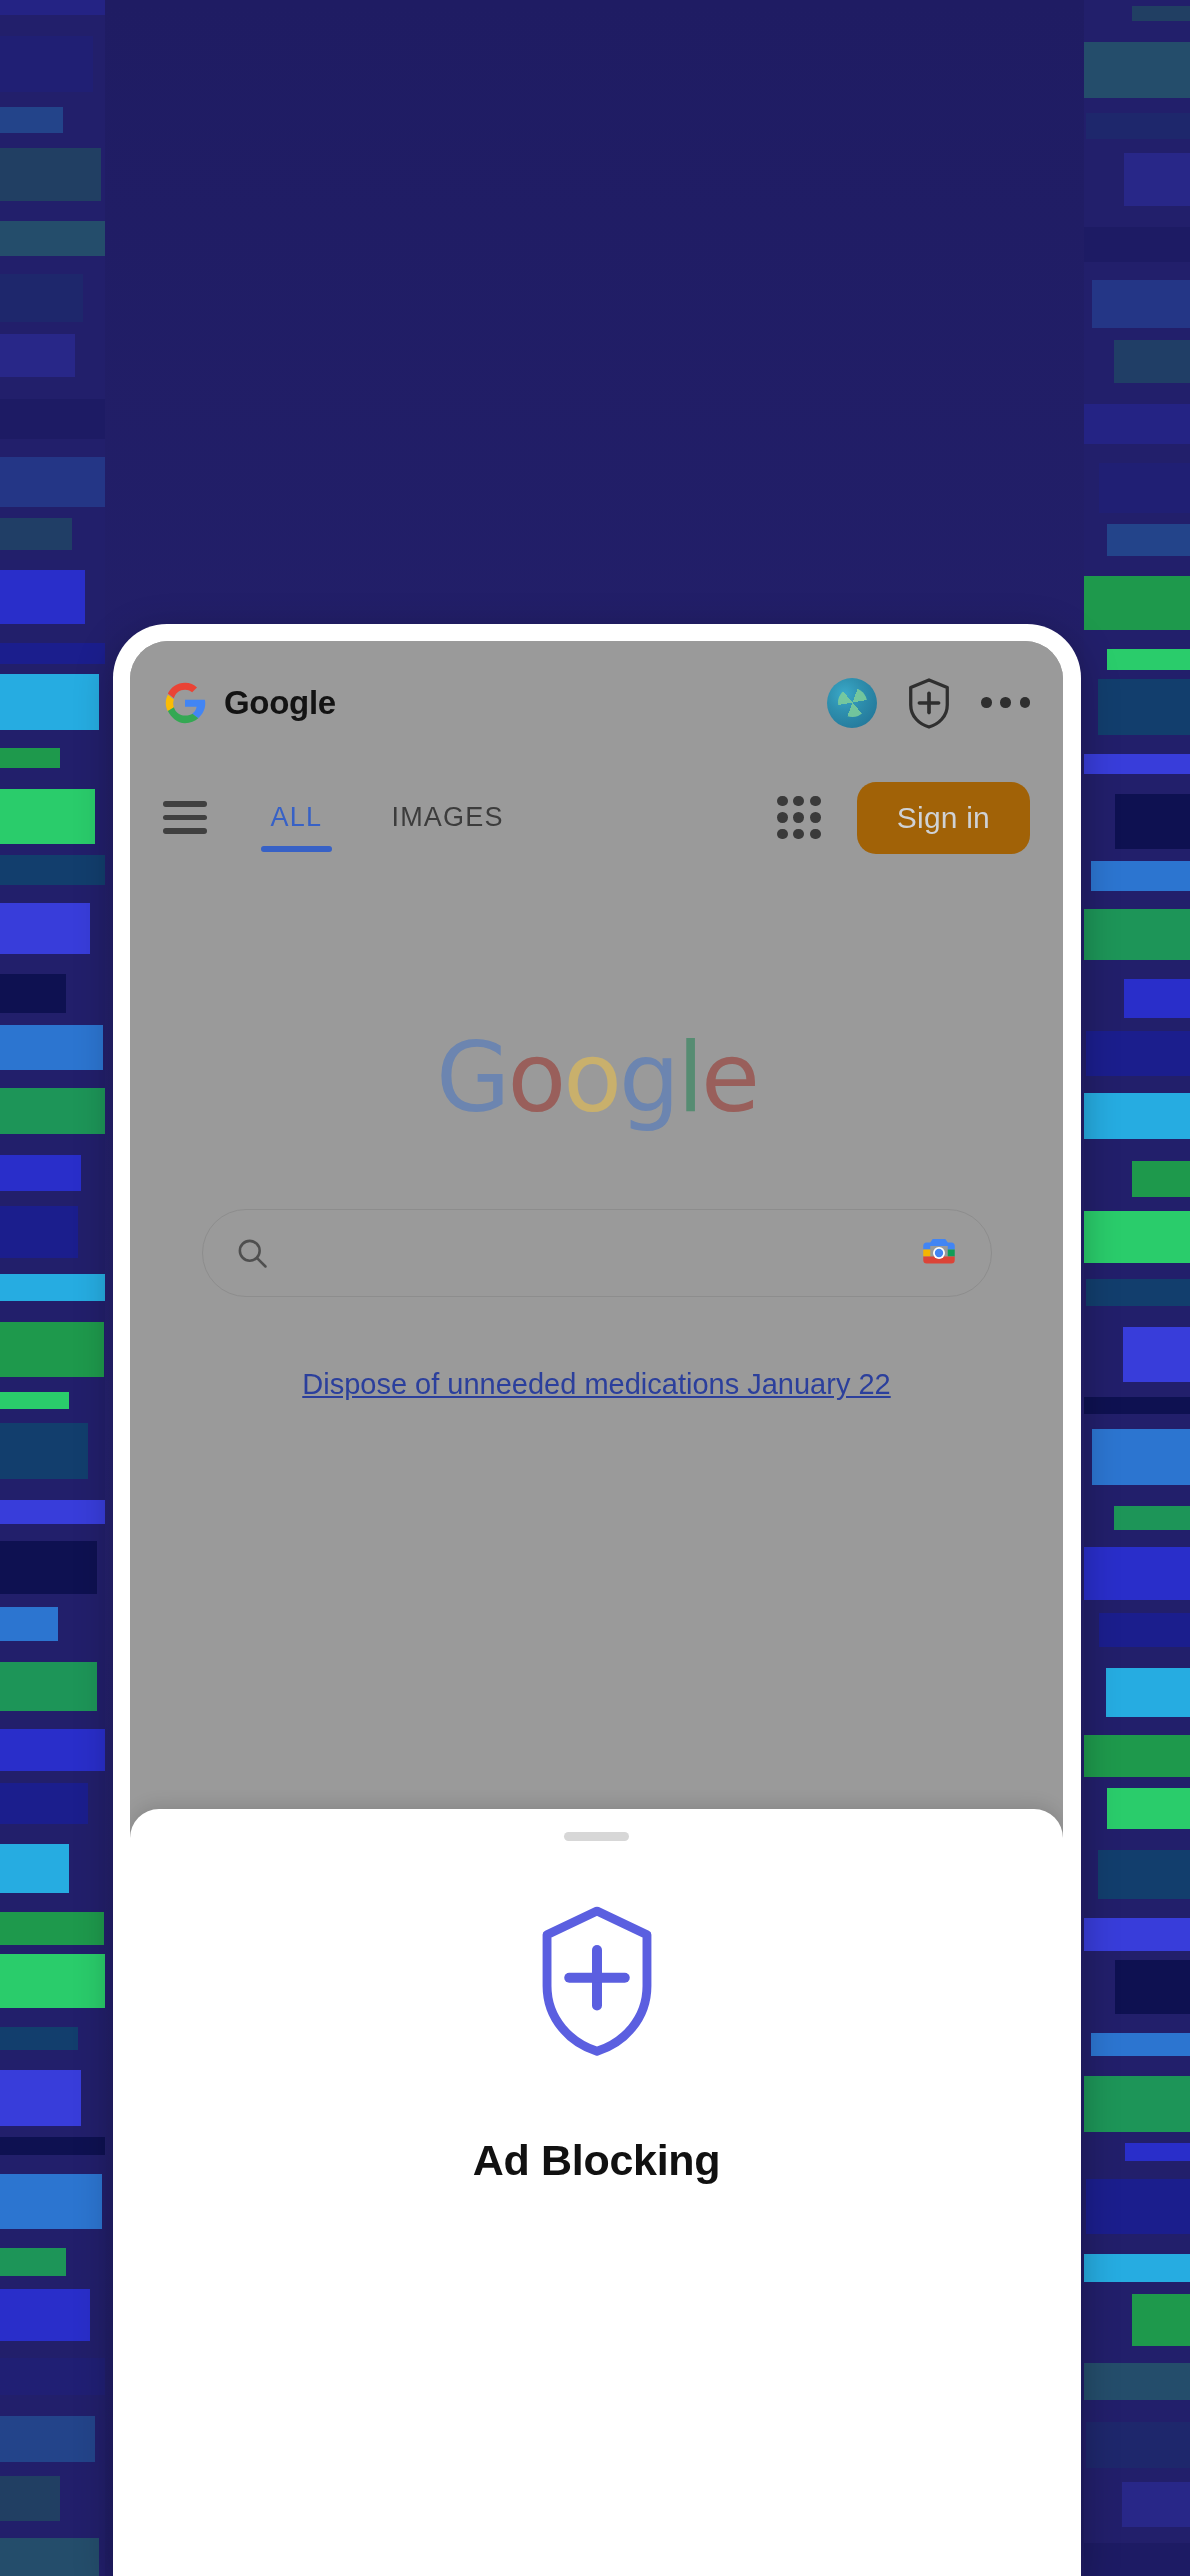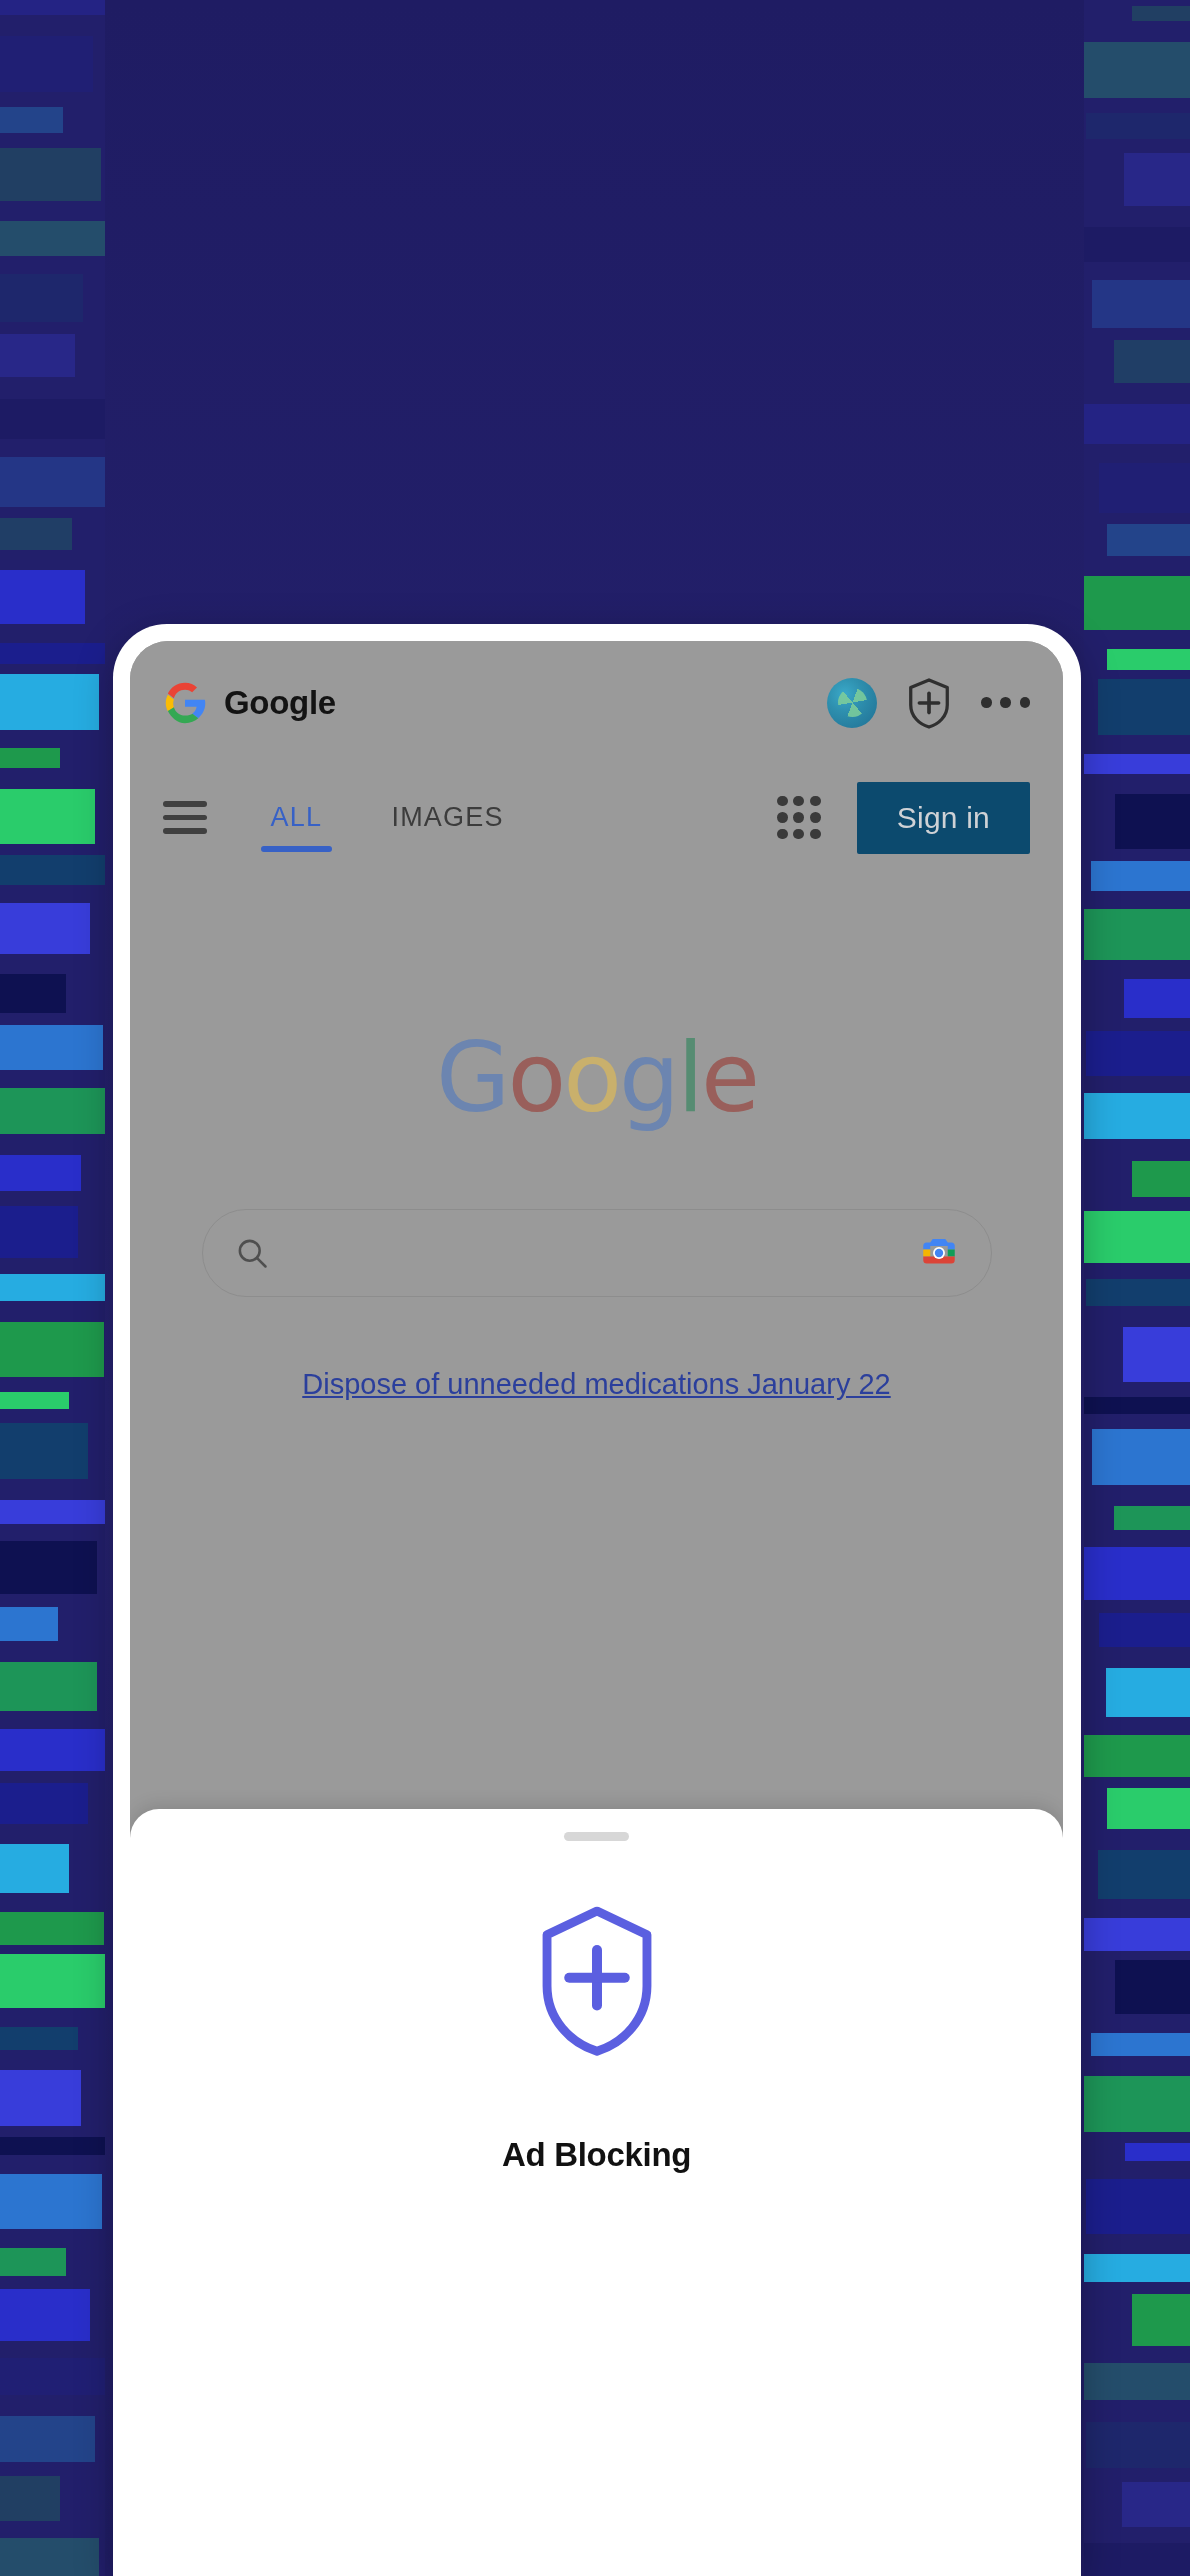--- a/index.html
+++ b/index.html
@@ -131,23 +131,23 @@
   }
   #tab-images{ margin-left:50px; }
   .tabrow-spacer{ flex:1; }
   #apps-grid-icon{
     width:44px;height:44px; display:grid;
     grid-template-columns:repeat(3,1fr); grid-template-rows:repeat(3,1fr);
     gap:5.8px; margin-right:36px;
   }
   #apps-grid-icon i{ background:#3a3a3a; border-radius:50%; display:block; }
   #signin-button{
-    background:#0c4a6e; color:#cfd2d6;
+    background:#a16207; color:#cfd2d6;
     font-size:30px; font-weight:400;
-    padding:19px 40px; border-radius:2px; border:none;
+    padding:19px 40px; border-radius:19px; border:none;
     letter-spacing:0.2px;
   }
 
   
   #google-logo{
     text-align:center; margin-top:151px;
     font-size:96px; font-weight:400; letter-spacing:-2.9px;
     font-family:"DejaVu Sans", sans-serif;
     filter:saturate(.45) opacity(.85);
   }
@@ -181,21 +181,21 @@
     box-shadow:0 -3.8px 17px rgba(0,0,0,.12);
     padding-top:23px;
     text-align:center;
   }
   #sheet-grabber{
     width:65px;height:8.6px;border-radius:4.8px;background:#d7d7d7;margin:0 auto;
   }
   #shield-icon-wrap{ margin-top:59px; }
   #sheet-title{
     margin-top:75px;
-    font-size:33px; font-weight:700; color:#111111; letter-spacing:-0.3px;
+    font-size:43px; font-weight:700; color:#111111; letter-spacing:-0.3px;
   }
   #sheet-desc{
     margin:33px auto 0 auto;
     max-width:757px;
     font-size:35px; color:#4a4a4a; line-height:1.32;
   }
   #ok-button{
     display:block;
     margin:79px auto 0 auto;
     width:757px; height:105px;

